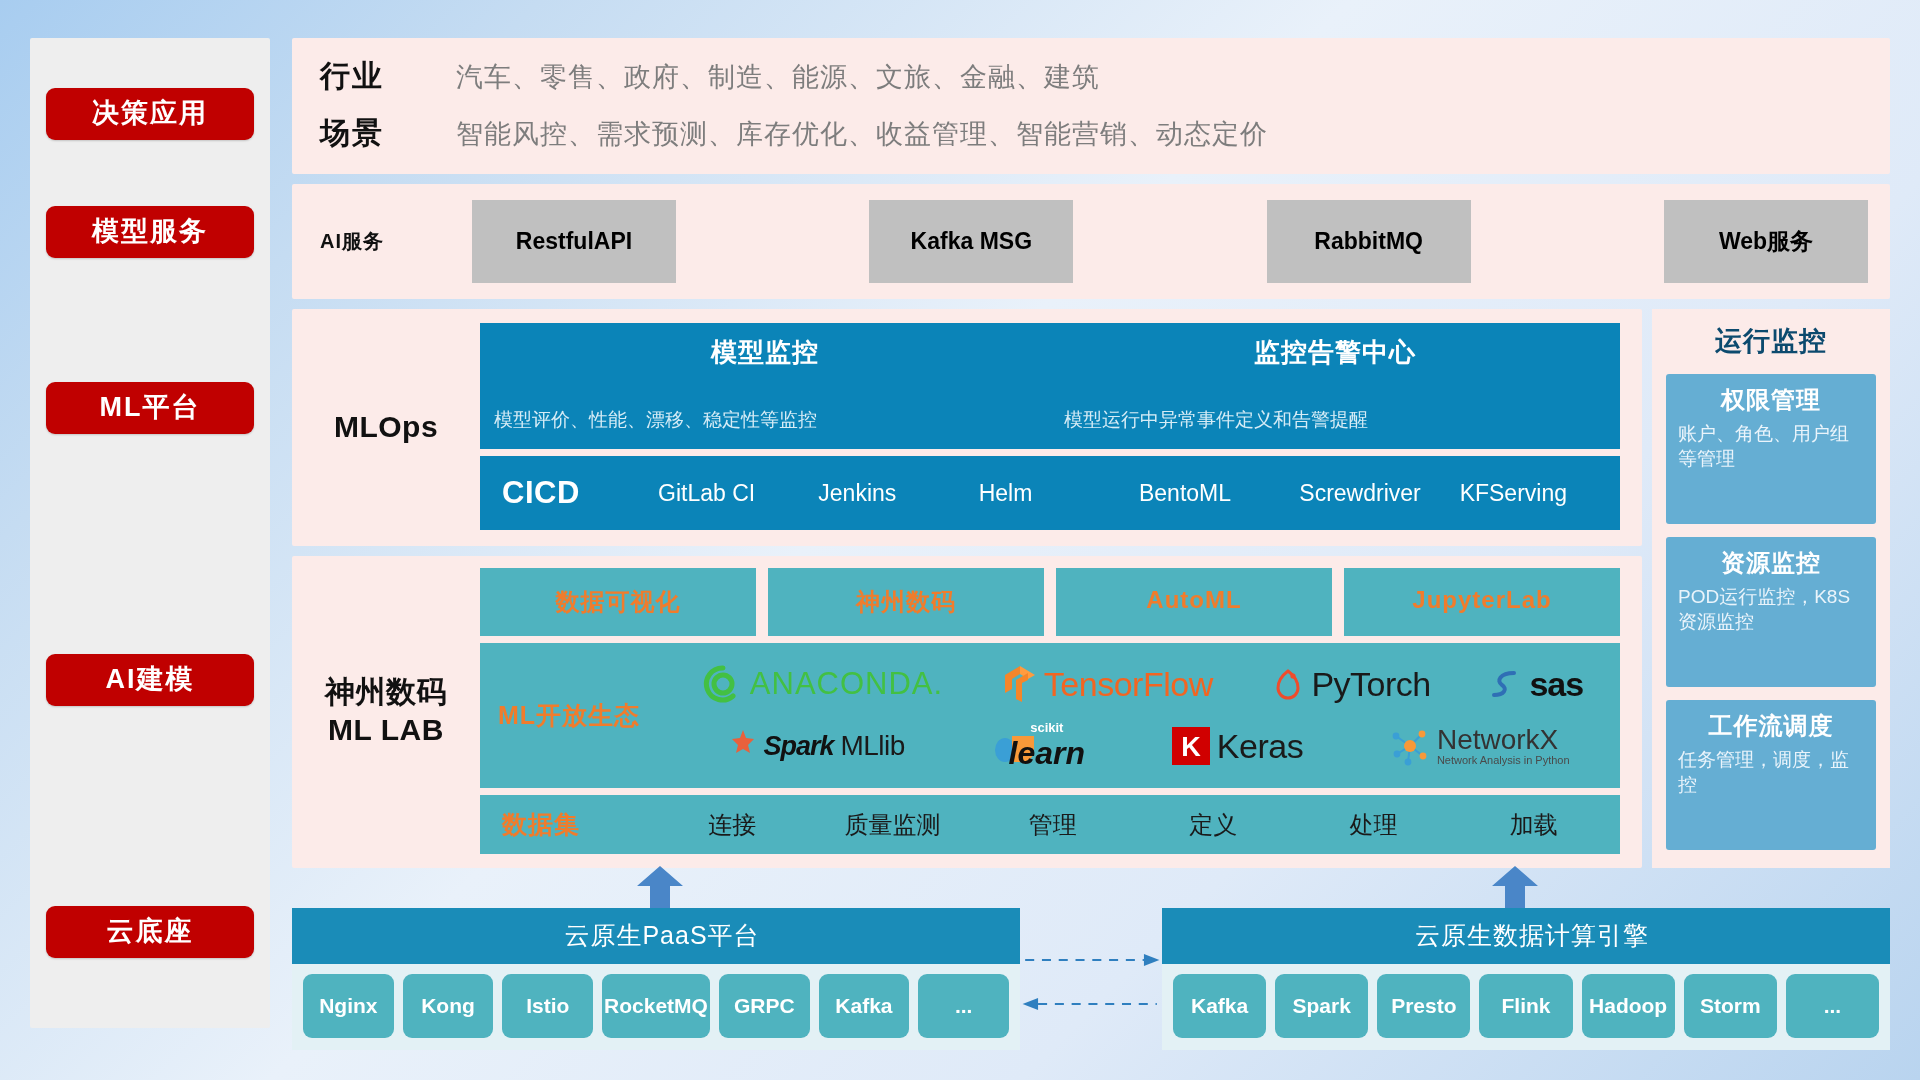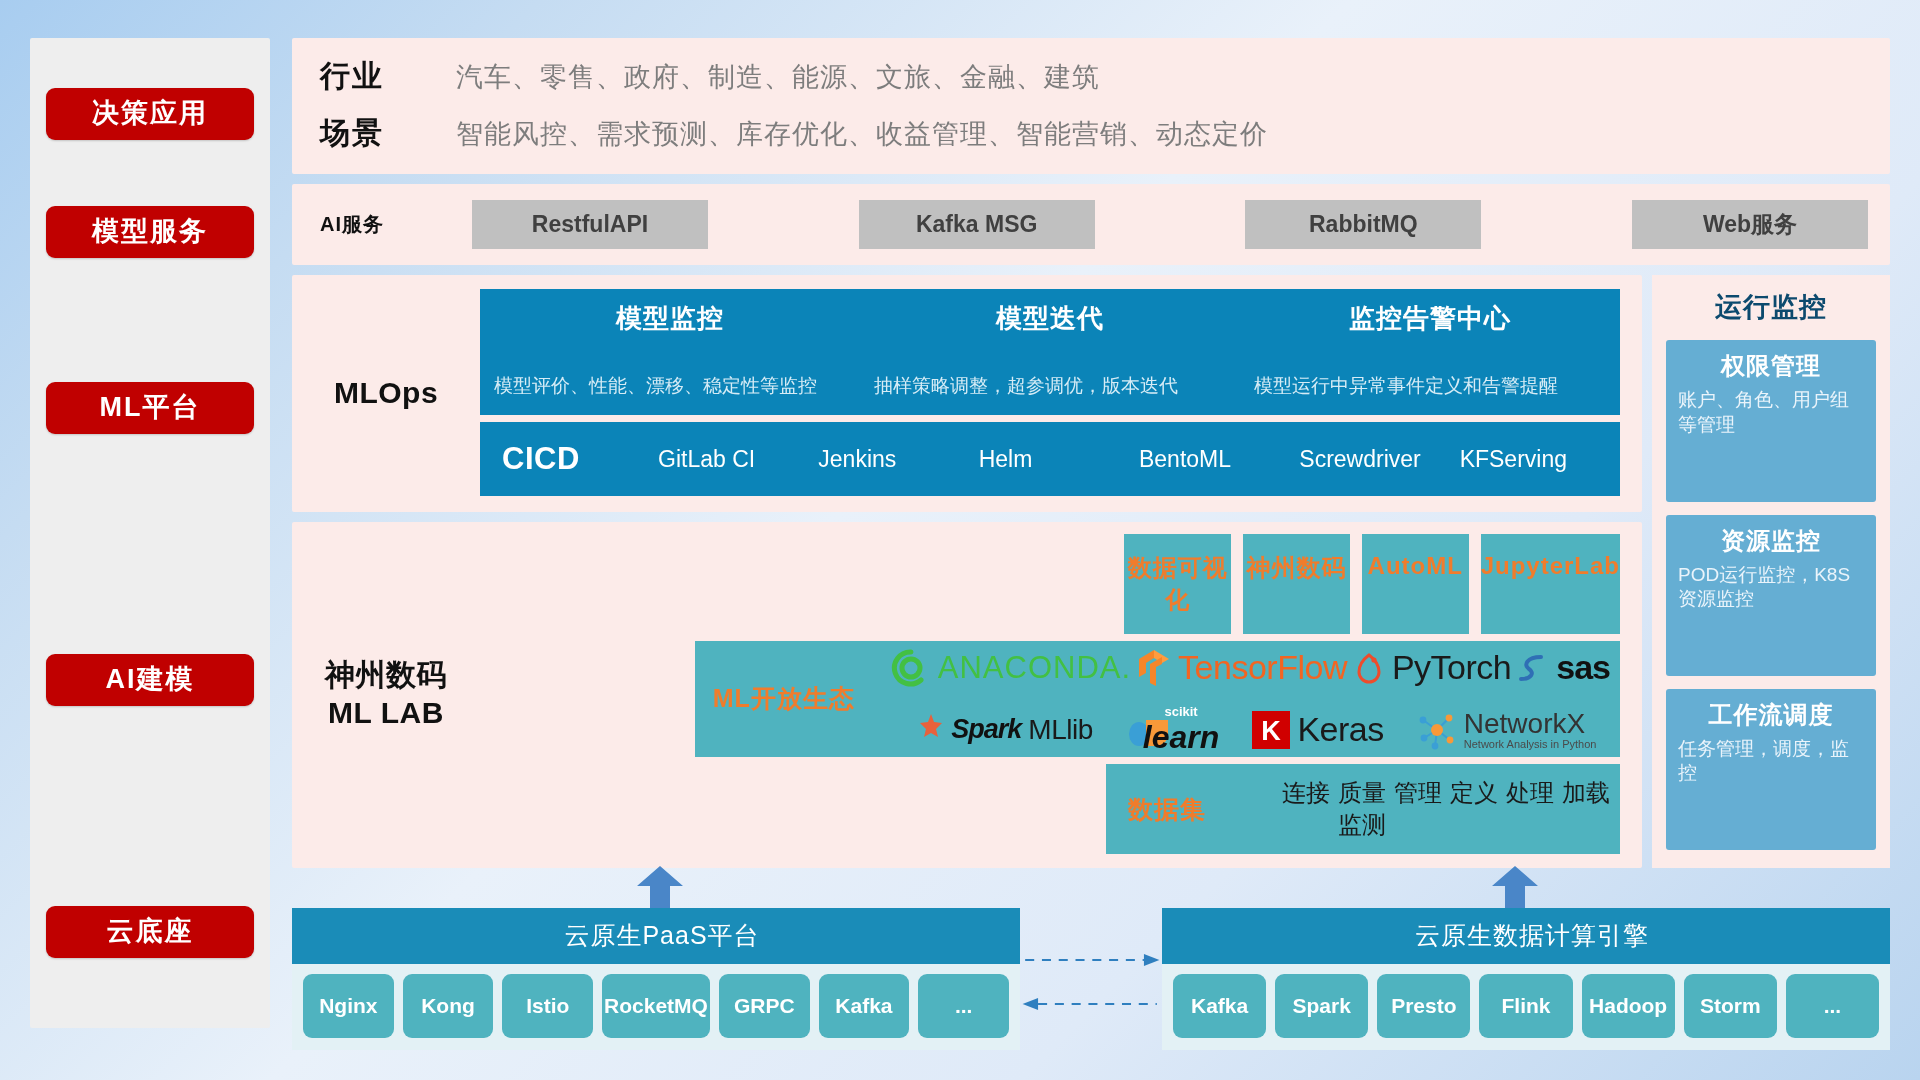--- a/index.html
+++ b/index.html
@@ -89,26 +89,26 @@
     gap: 24px;
   }
   .ai-key {
     width: 128px; flex: 0 0 128px;
     font-size: 20px; font-weight: bold; color: #111;
     letter-spacing: 1px;
   }
   .ai-items { display: flex; flex: 1 1 auto; gap: 0; justify-content: space-between; }
   .ai-chip {
     background: #c0c0c0;
-    color: #404040;
+    color: #000000;
     font-size: 23px;
     font-weight: bold;
     text-align: center;
-    padding: 12px 0;
-    width: 236px;
+    padding: 29px 0;
+    width: 204px;
     line-height: 1.1;
   }
 
   
   .mid {
     display: flex;
     gap: 10px;
     flex: 1 1 auto;
     min-height: 0;
   }
@@ -177,21 +177,21 @@
   }
 
   
   .sec-model {
     padding: 12px 22px 14px 0;
     display: flex;
     align-items: stretch;
     flex: 1 1 auto;
     min-height: 0;
   }
-  .model-body { flex: 1 1 auto; display: flex; flex-direction: column; gap: 7px; min-width: 0; align-items: flex-end; }
+  .model-body { flex: 1 1 auto; display: flex; flex-direction: column; gap: 7px; min-width: 0; }
   .tool-row { display: flex; gap: 12px; }
   .tool-chip {
     background: #4fb3bf;
     flex: 1 1 0;
     text-align: center;
     color: #f07c2c;
     font-weight: bold;
     font-size: 24px;
     padding: 18px 0;
     letter-spacing: 1px;
@@ -353,24 +353,20 @@
 
       <div class="mid-left">
 
         <div class="pinkband sec-mlops">
           <div class="sec-key">MLOps</div>
           <div class="mlops-body">
             <div class="mlops-cards">
               <div class="mlops-card">
                 <div class="mlops-card-title">模型监控</div>
                 <div class="mlops-card-desc">模型评价、性能、漂移、稳定性等监控</div>
-              </div>
-              <div class="mlops-card">
-                <div class="mlops-card-title">模型迭代</div>
-                <div class="mlops-card-desc">抽样策略调整，超参调优，版本迭代</div>
               </div>
               <div class="mlops-card">
                 <div class="mlops-card-title">监控告警中心</div>
                 <div class="mlops-card-desc">模型运行中异常事件定义和告警提醒</div>
               </div>
             </div>
             <div class="cicd">
               <div class="cicd-title">CICD</div>
               <div class="cicd-items">
                 <div class="cicd-item">GitLab CI</div>

